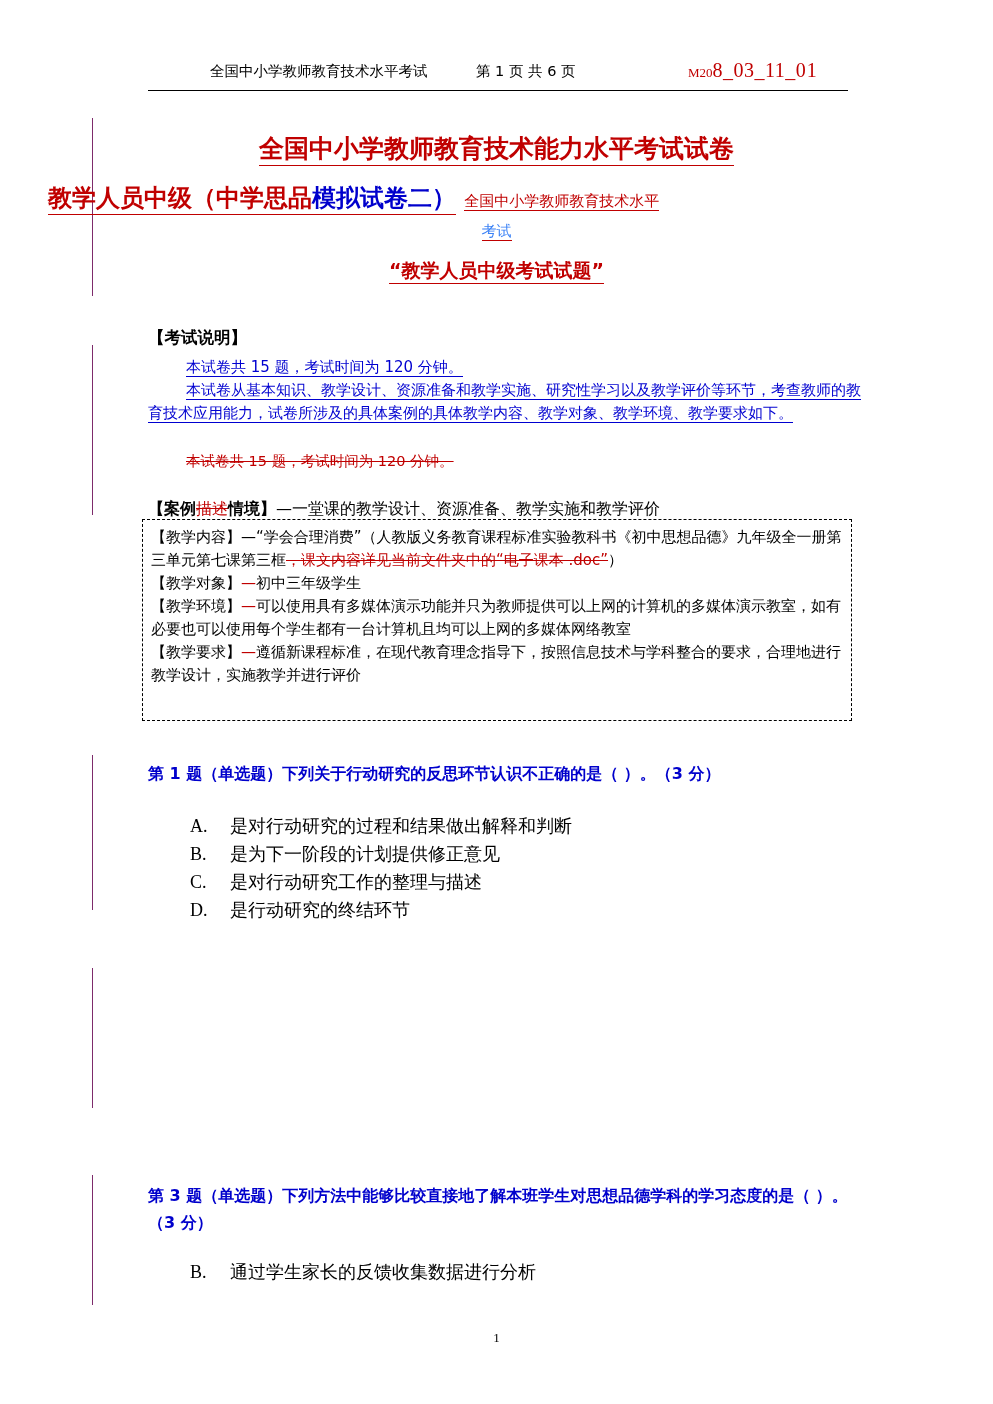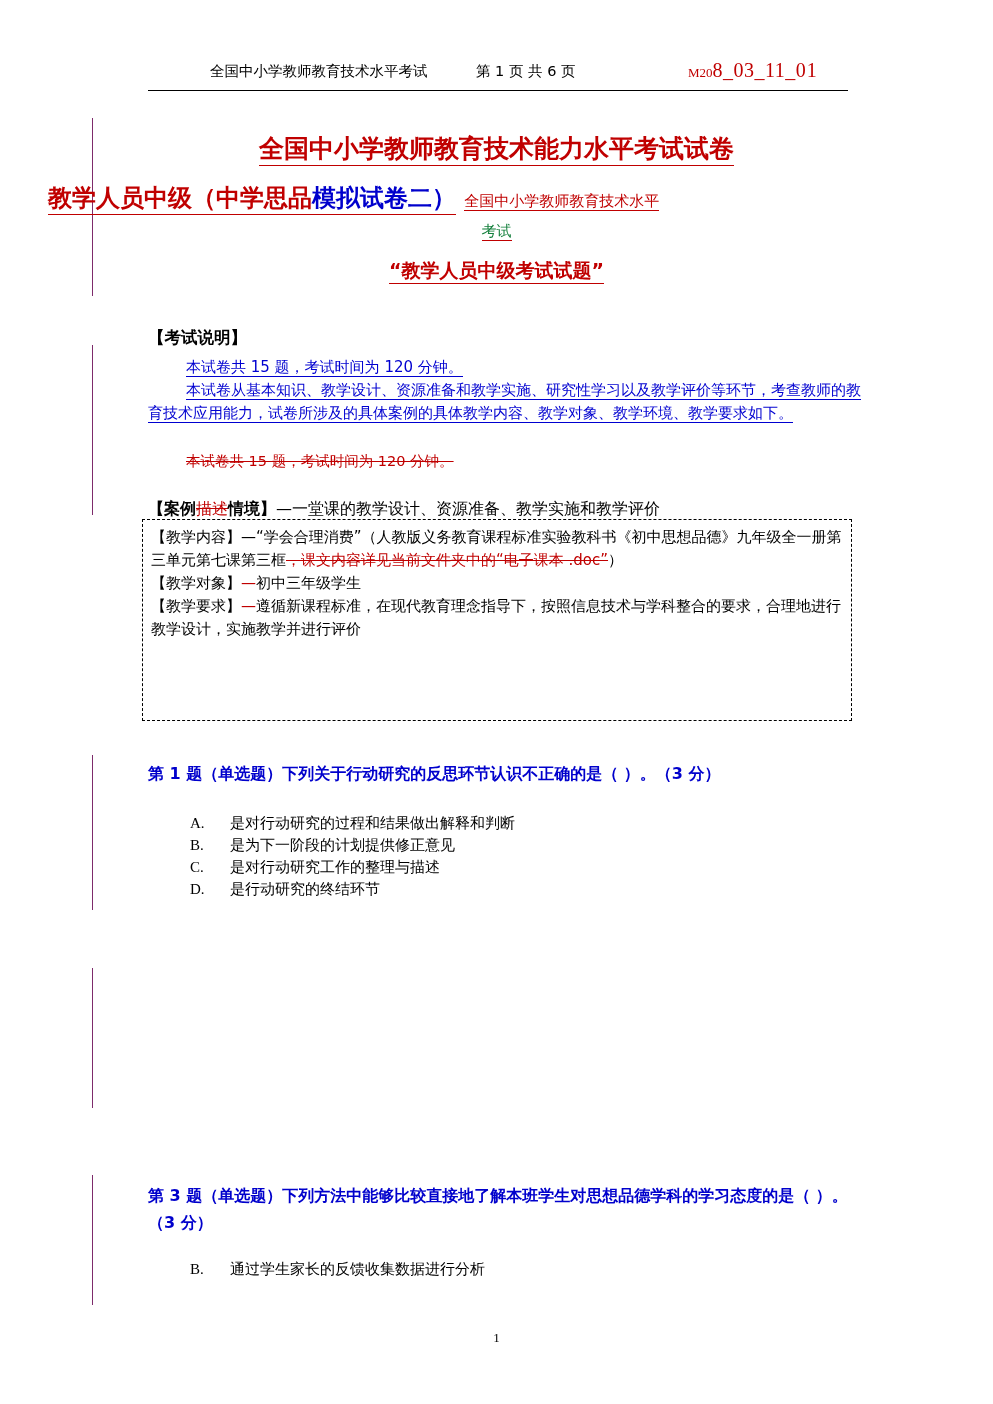--- a/index.html
+++ b/index.html
@@ -118,21 +118,21 @@
     border-bottom: 1px solid #c00000;
   }
   .title2b {
     position: absolute;
     top: 222px;
     left: 0;
     width: 993px;
     text-align: center;
     font-family: "DejaVu Sans", sans-serif;
     font-size: 15px;
-    color: #15803d;
+    color: #3b82f6;
     border: none;
   }
   .title2b span { border-bottom: 1px solid #c00000; }
 
   .title3 {
     position: absolute;
     top: 258px;
     left: 0;
     width: 993px;
     text-align: center;
@@ -222,22 +222,22 @@
     line-height: 27px;
     color: #0000cc;
   }
   .q .red { color: #c00000; }
 
   .opts {
     position: absolute;
     left: 190px;
     width: 700px;
     font-family: "DejaVu Sans", sans-serif;
-    font-size: 15px;
-    line-height: 22px;
+    font-size: 18px;
+    line-height: 27px;
     color: #000;
   }
   .opts .row { display: block; white-space: nowrap; }
   .opts .lab {
     display: inline-block;
     width: 40px;
     font-family: "Liberation Serif", serif;
   }
 
   .q1 { top: 760px; }
@@ -311,20 +311,23 @@
   </div>
 
   <div class="dashbox">
     <p>
       <span class="b">【教学内容】</span><span>—“学会合理消费”（人教版义务教育课程标准实验教科书《初中思想品德》九年级全一册第三单元第七课第三框</span><span class="rs">，课文内容详见当前文件夹中的“电子课本 .doc”</span><span>）</span>
     </p>
     <p>
       <span class="b">【教学对象】</span><span class="dash">—</span><span>初中三年级学生</span>
     </p>
     <p>
+      <span class="b">【教学环境】</span><span class="dash">—</span><span>可以使用具有多媒体演示功能并只为教师提供可以上网的计算机的多媒体演示教室，如有必要也可以使用每个学生都有一台计算机且均可以上网的多媒体网络教室</span>
+    </p>
+    <p>
       <span class="b">【教学要求】</span><span class="dash">—</span><span>遵循新课程标准，在现代教育理念指导下，按照信息技术与学科整合的要求，合理地进行教学设计，实施教学并进行评价</span>
     </p>
   </div>
 
   <div class="q q1">
     <span>第 1 题（单选题）下列关于行动研究的反思环节认识不正确的是（    ）。（3 分）</span>
   </div>
   <div class="opts o1">
     <span class="row"><span class="lab">A.</span><span>是对行动研究的过程和结果做出解释和判断</span></span>
     <span class="row"><span class="lab">B.</span><span>是为下一阶段的计划提供修正意见</span></span>

